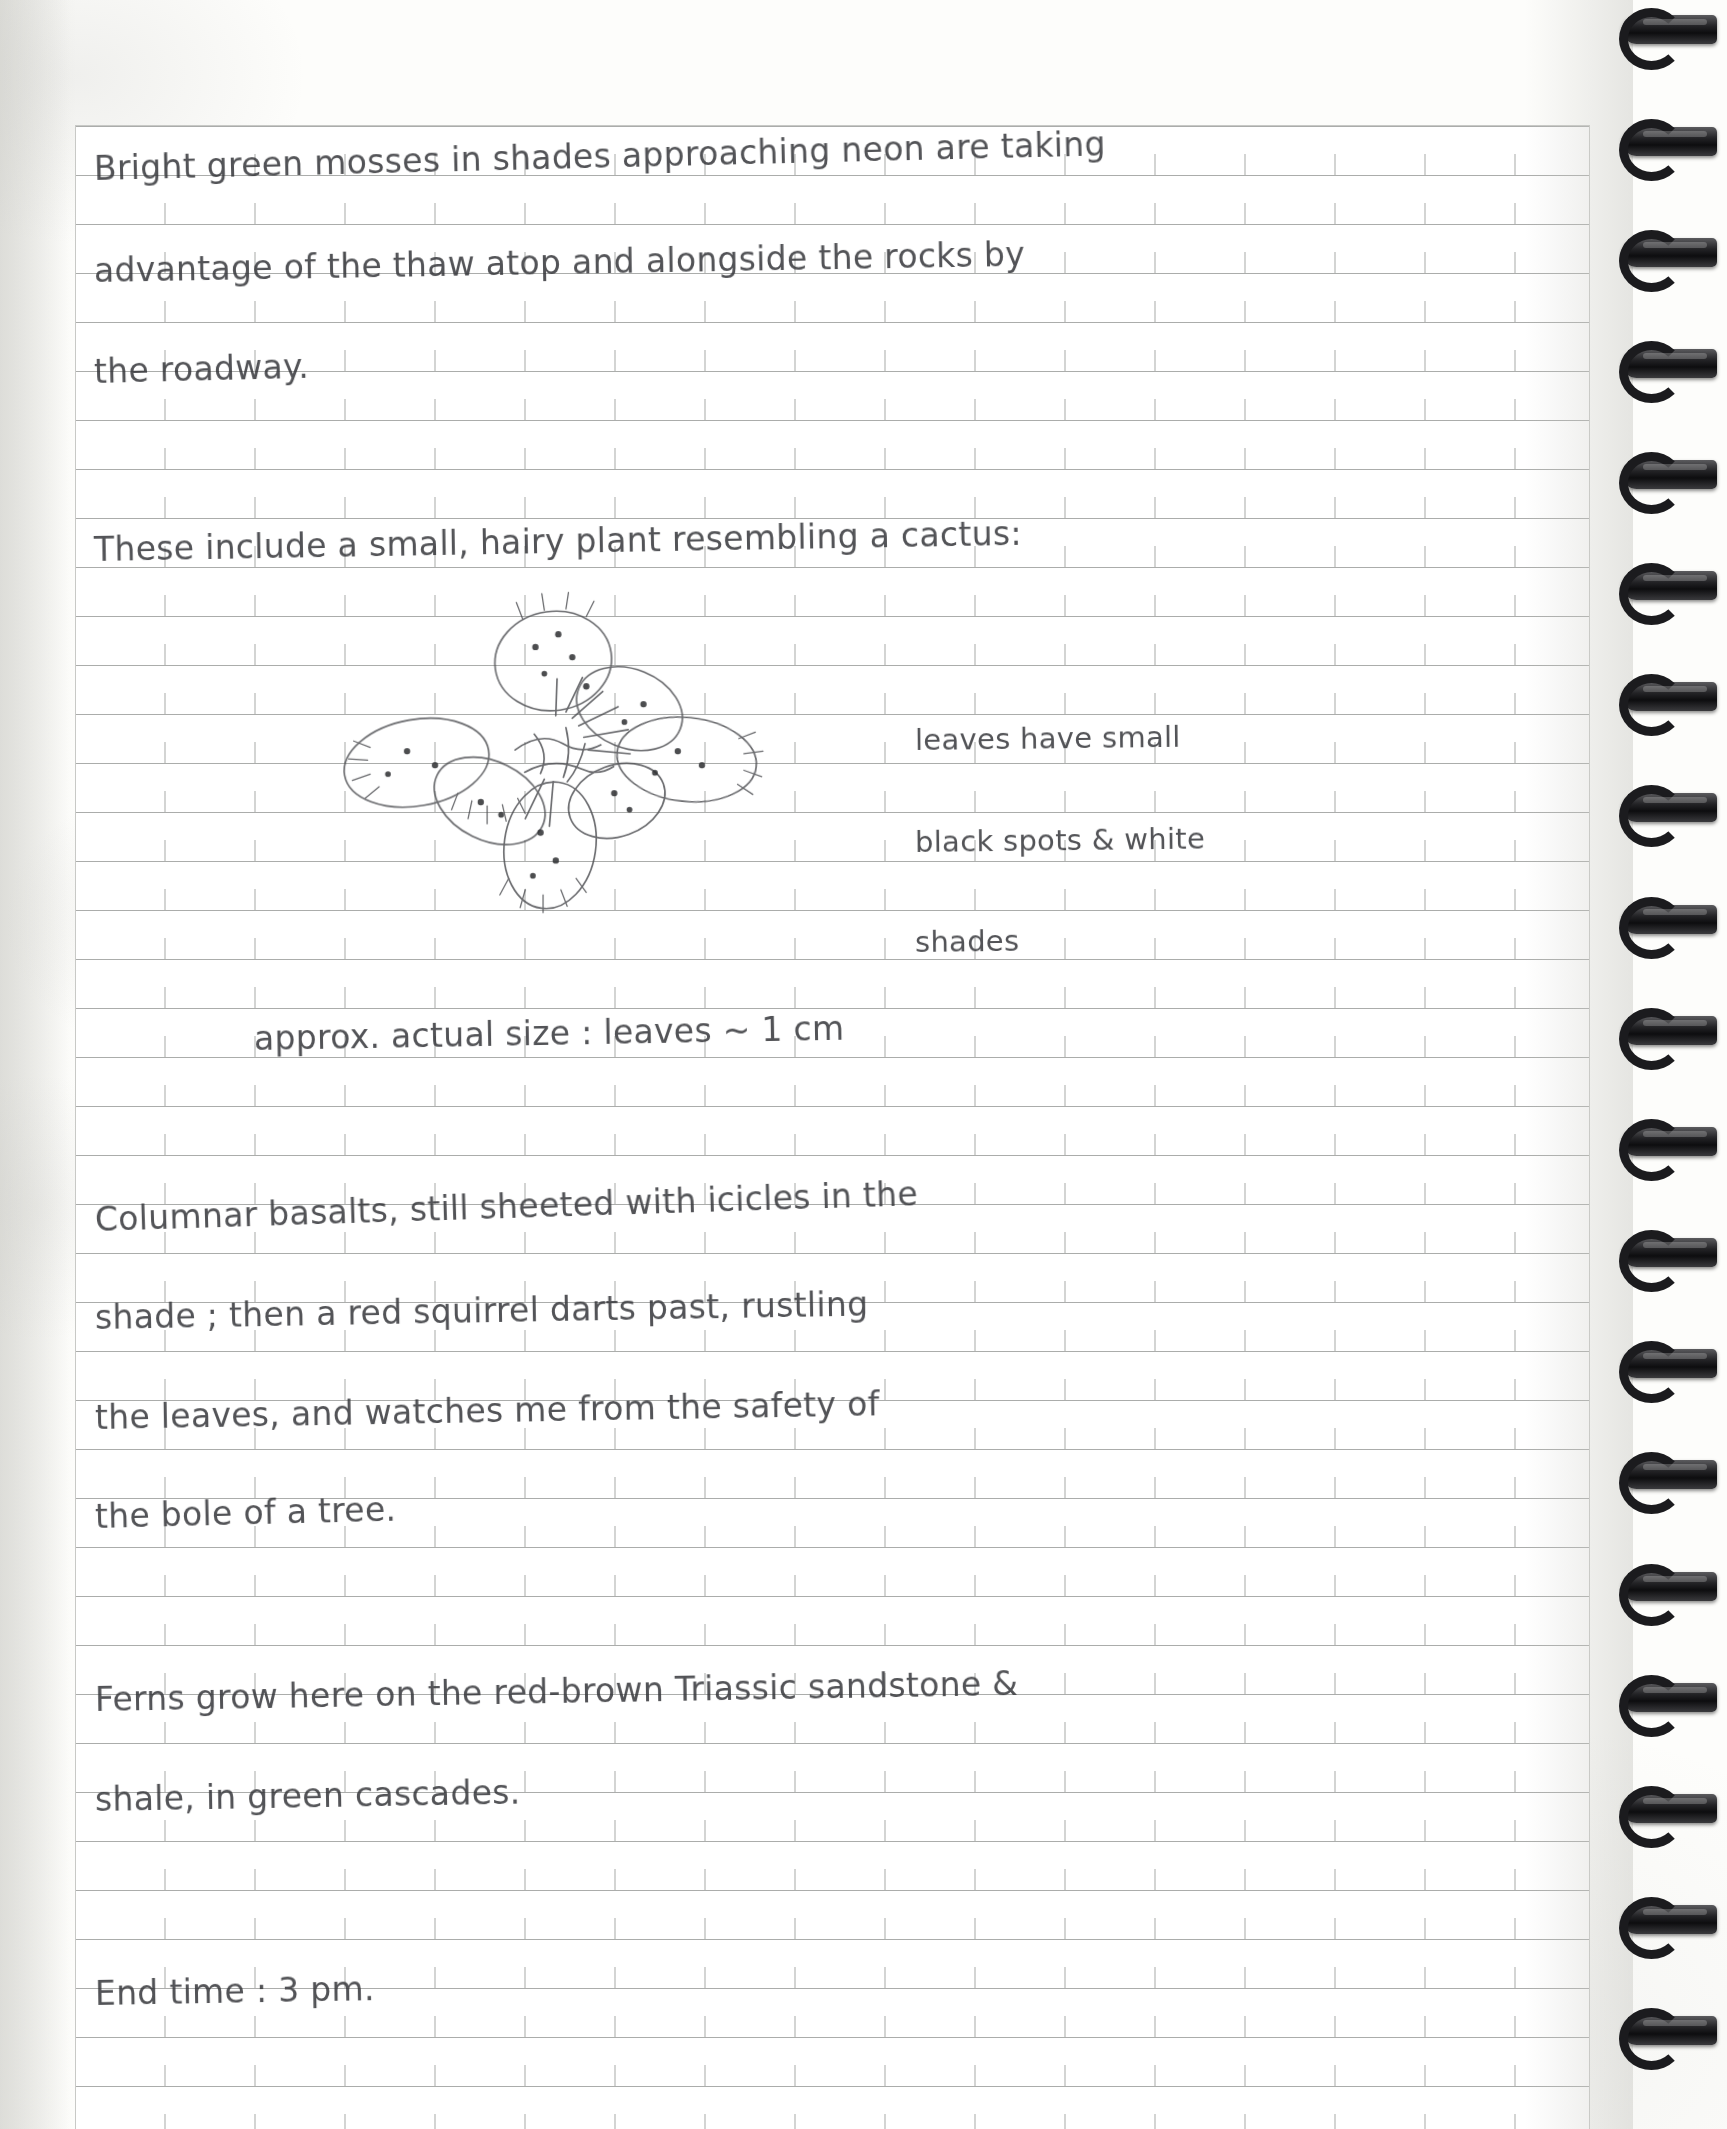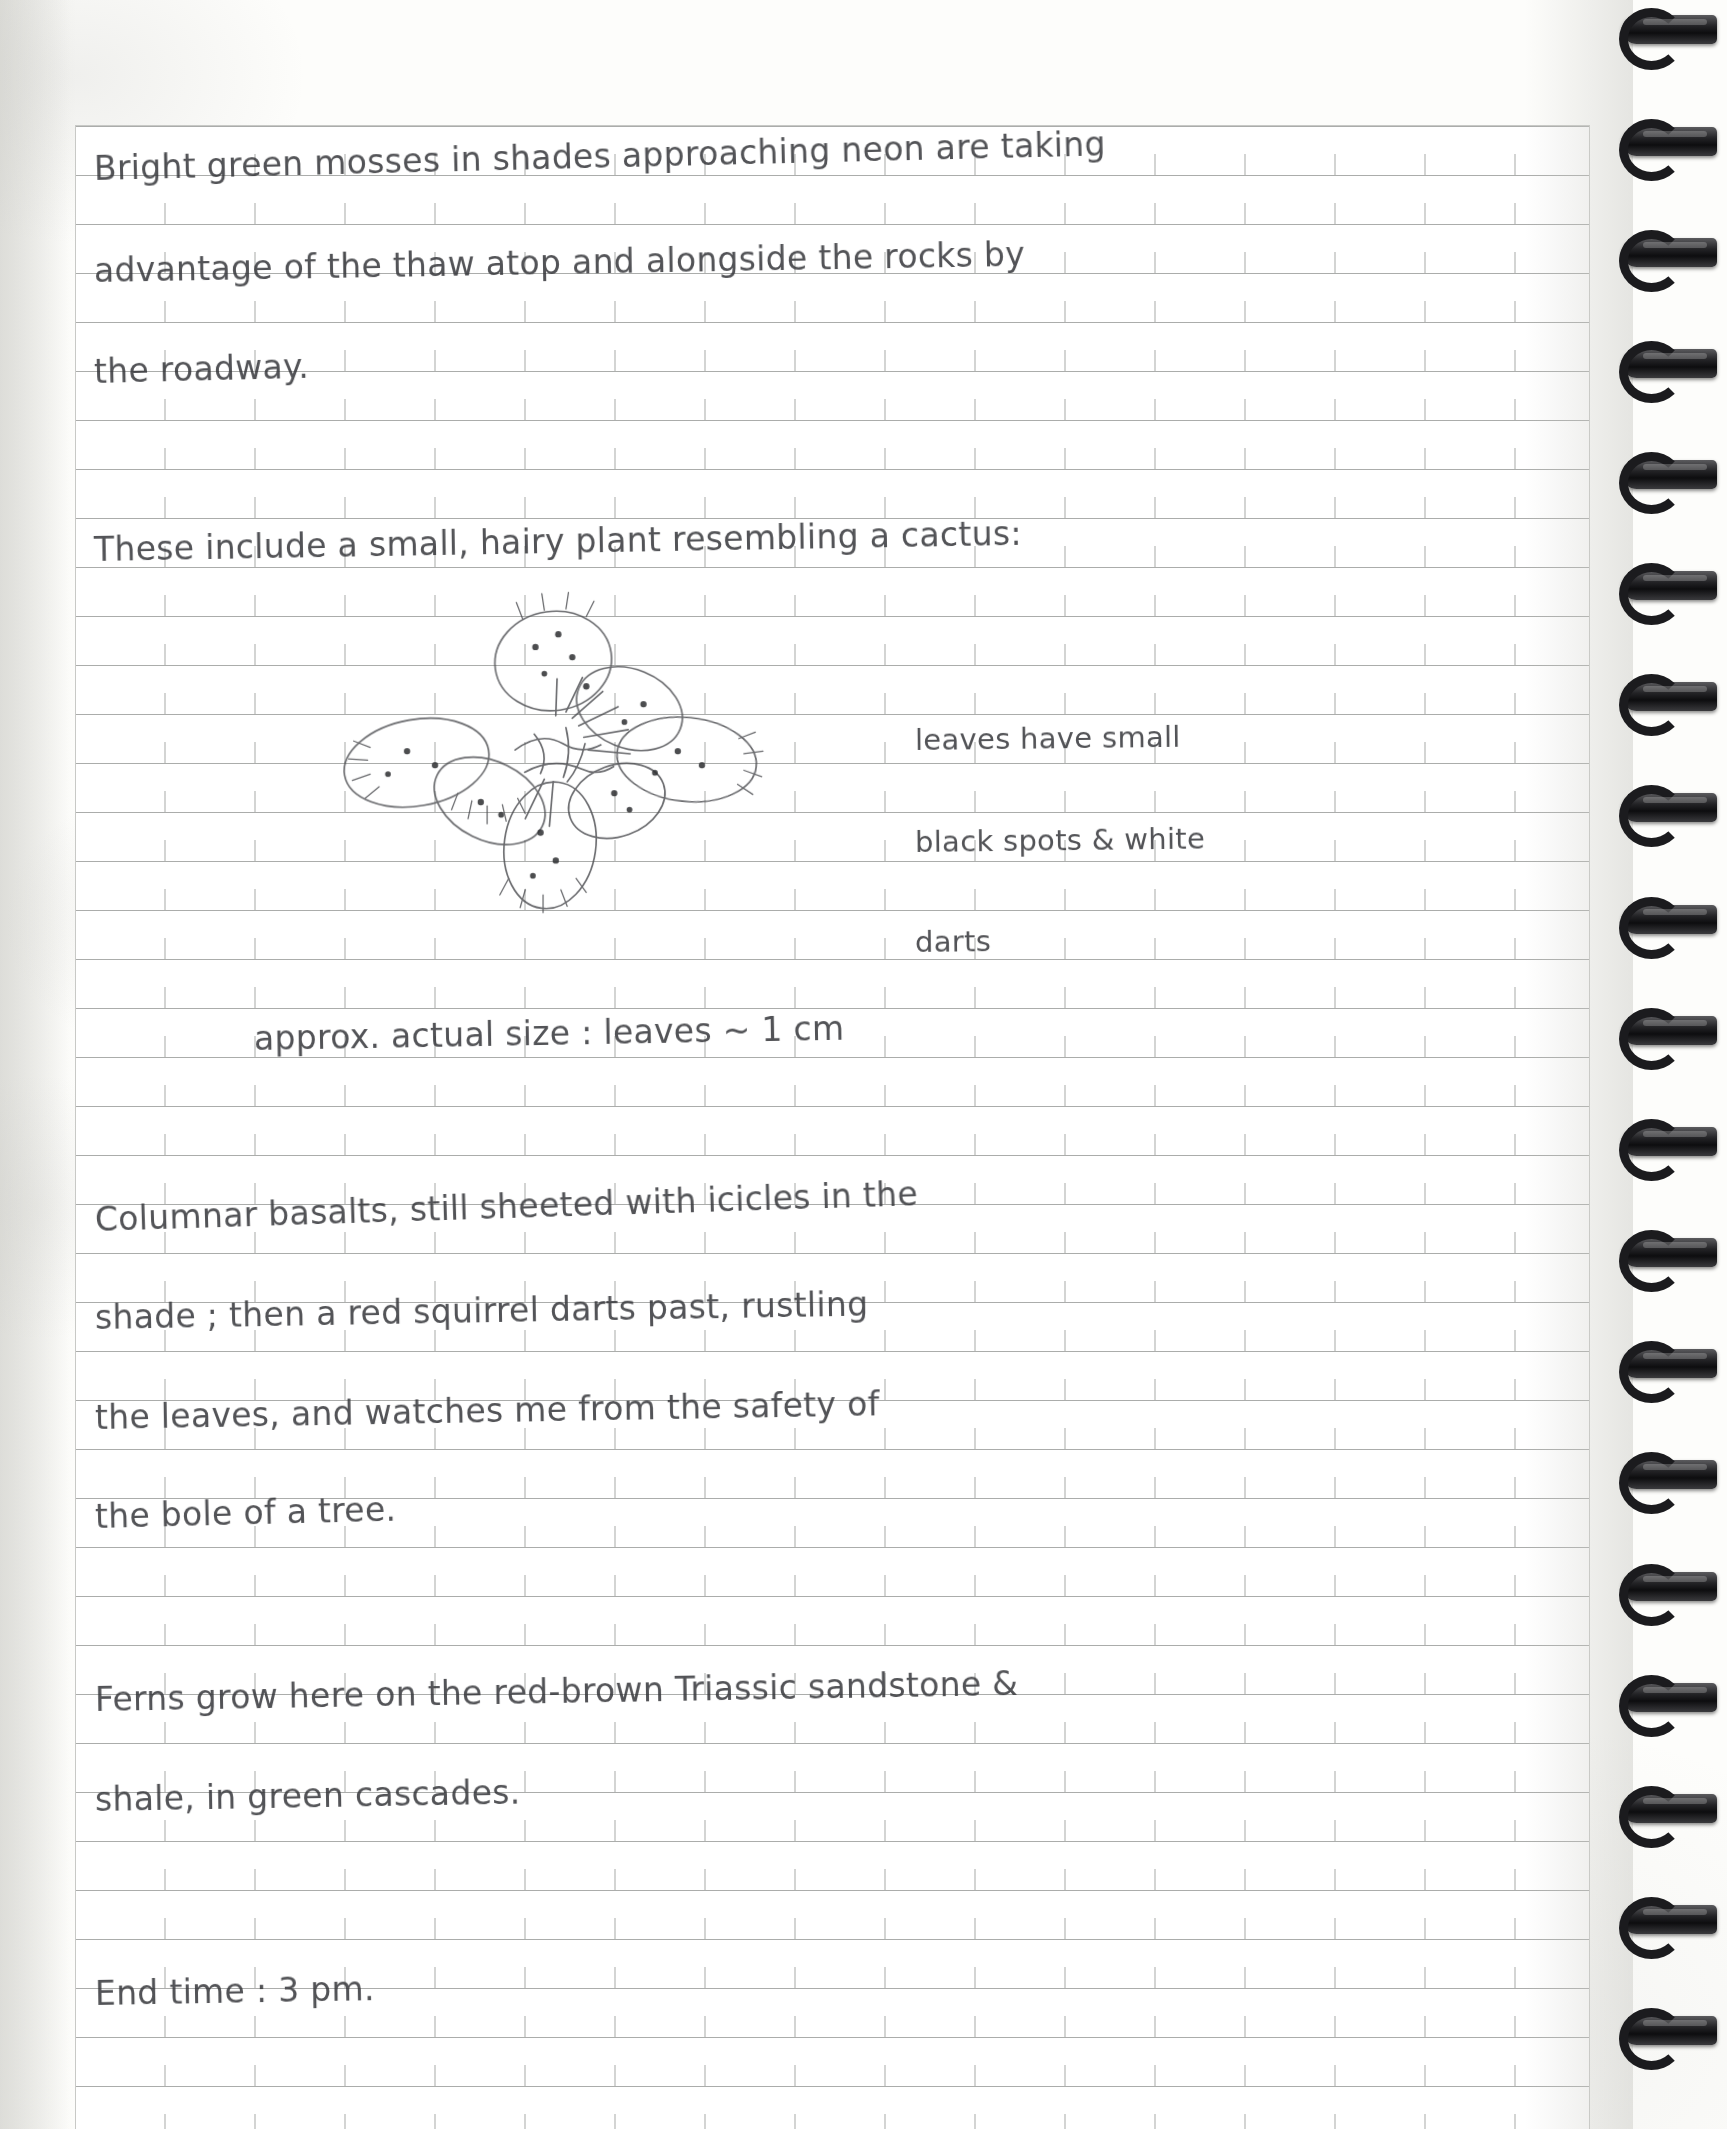--- a/index.html
+++ b/index.html
@@ -261,21 +261,21 @@
       <circle cx="380" cy="380" r="5"></circle>
         <circle cx="404" cy="424" r="5"></circle>
         <circle cx="368" cy="448" r="4.5"></circle>
       <circle cx="496" cy="318" r="5"></circle>
         <circle cx="520" cy="344" r="4.5"></circle>
     </g>
   </svg>
 
   <div class="hand hand-line annot slant4" style="left:915px; top:724px;">leaves have small</div>
   <div class="hand hand-line annot slant4" style="left:915px; top:826px;">black spots &amp; white</div>
-  <div class="hand hand-line annot slant4" style="left:915px; top:926px;">darts</div>
+  <div class="hand hand-line annot slant4" style="left:915px; top:926px;">shades</div>
 
   <div class="hand hand-line slant2" style="left:254px; top:1021px;">approx. actual size : leaves ~ 1 cm</div>
 
   <div class="hand hand-line slant3" style="left:95px; top:1202px;">Columnar basalts, still sheeted with icicles in the</div>
   <div class="hand hand-line slant2" style="left:95px; top:1300px;">shade ; then a red squirrel darts past, rustling</div>
   <div class="hand hand-line slant2" style="left:95px; top:1400px;">the leaves, and watches me from the safety of</div>
   <div class="hand hand-line slant1" style="left:95px; top:1499px;">the bole of a tree.</div>
 
   <div class="hand hand-line slant2" style="left:95px; top:1682px;">Ferns grow here on the red-brown Triassic sandstone &amp;</div>
   <div class="hand hand-line slant2" style="left:95px; top:1782px;">shale, in green cascades.</div>

